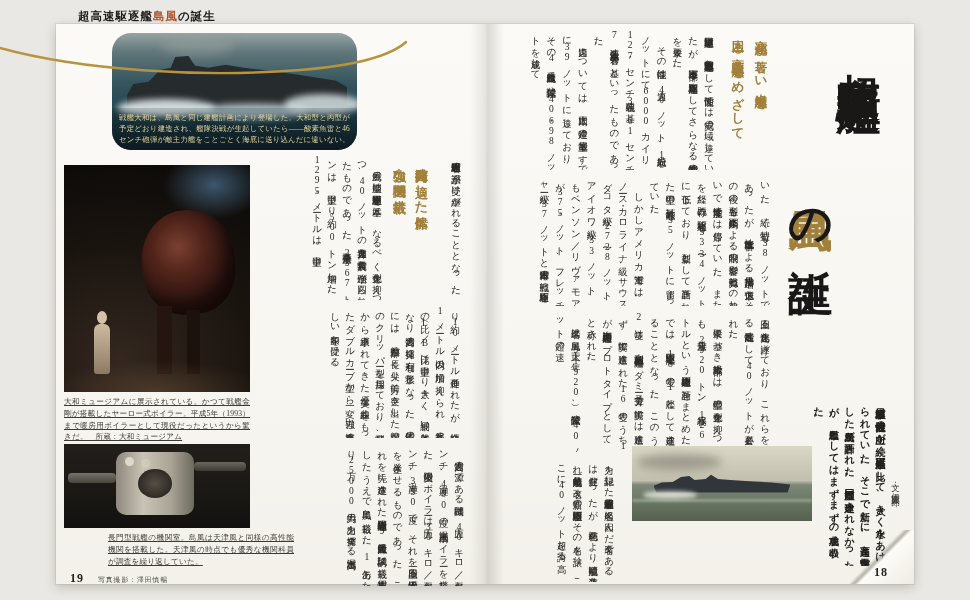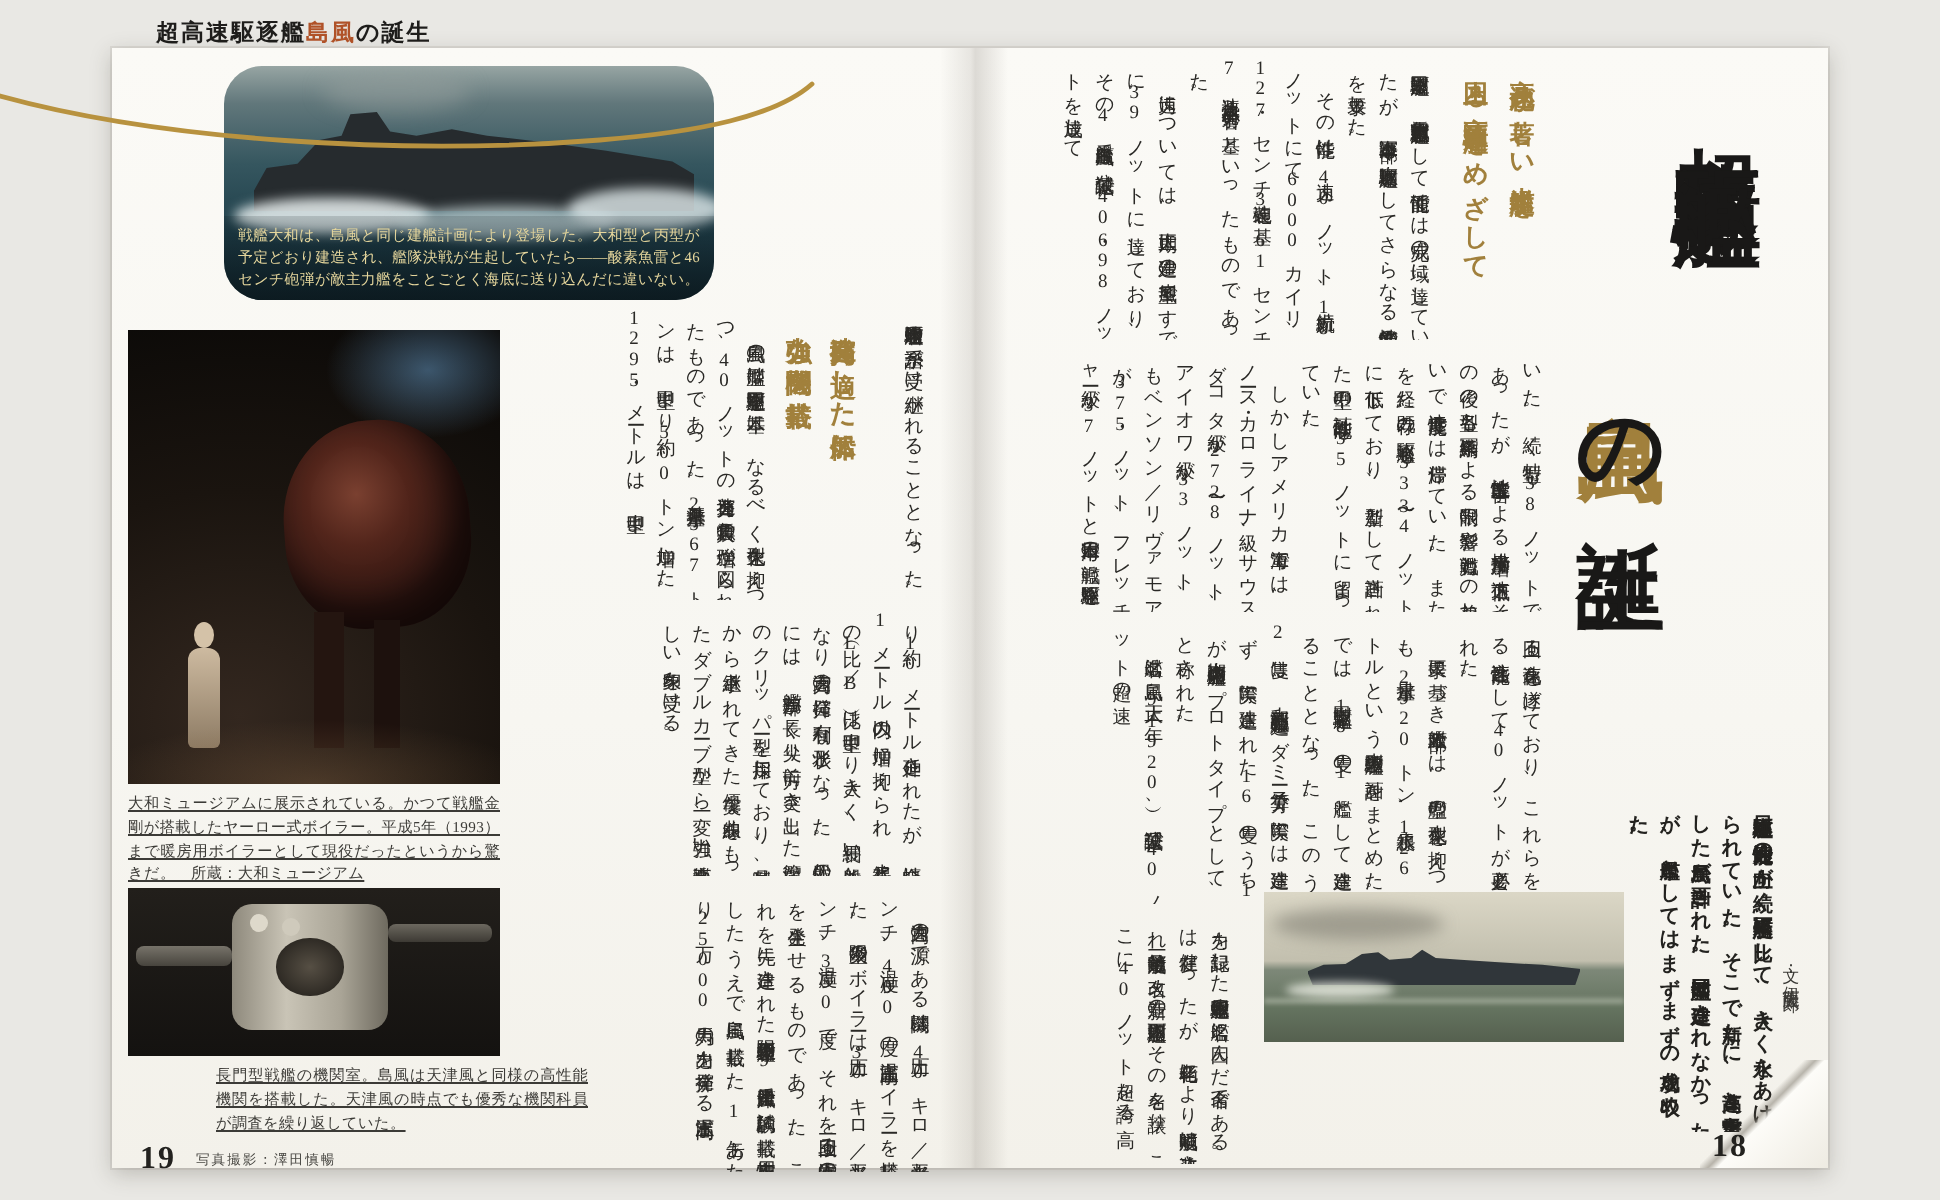--- a/index.html
+++ b/index.html
@@ -69,21 +69,21 @@
   .en-pipeL{position:absolute;left:2%;top:34%;width:26%;height:12%;background:linear-gradient(180deg,#77736a,#47443d);border-radius:4px;}
   .en-pipeR{position:absolute;right:2%;top:22%;width:28%;height:10%;background:linear-gradient(180deg,#6c685f,#3d3a34);border-radius:4px;}
   .en-gauge{position:absolute;left:33%;top:16%;width:9px;height:9px;background:#ded9cb;border-radius:50%;box-shadow:16px 2px 0 #cfcabc;}
   .ph-yukikaze{background:linear-gradient(180deg,#dbd7c6 0%,#c2bfae 46%,#7d8878 52%,#64735f 78%,#55604f 100%);}
   .yk-ship{position:absolute;left:12%;top:34%;width:76%;height:28%;background:#30363a;
     clip-path:polygon(0 68%,6% 52%,14% 50%,20% 26%,26% 22%,30% 40%,38% 36%,42% 16%,47% 36%,56% 40%,70% 46%,86% 52%,100% 62%,98% 100%,2% 100%);}
   .yk-smoke{position:absolute;left:2%;top:10%;width:48%;height:22%;background:rgba(120,118,108,.55);border-radius:50%;filter:blur(4px);}
   .yk-wake{position:absolute;left:6%;top:60%;width:30%;height:10%;background:rgba(235,238,228,.8);border-radius:50%;filter:blur(2px);}
   .yk-sea-streak{position:absolute;left:0;top:70%;width:100%;height:4%;background:rgba(225,228,215,.35);filter:blur(1px);}
   
-  .pagenum{position:absolute;font-size:16px;font-weight:bold;color:#23221f;letter-spacing:1px;}
+  .pagenum{position:absolute;font-size:12px;font-weight:bold;color:#23221f;letter-spacing:1px;}
   .photocredit{position:absolute;font-size:6.8px;color:#4a4944;letter-spacing:1px;}
   .curl{position:absolute;right:0;bottom:0;width:64px;height:54px;
     background:linear-gradient(135deg,rgba(0,0,0,0) 44%,rgba(110,104,92,.45) 49%,#fdfcf8 53%,#eeebe2 100%);}
 </style>
 </head>
 <body>
 
 <svg class="swoosh" width="430" height="90" viewBox="0 0 430 90">
   <path d="M0,48 C80,70 200,78 300,70 C350,66 388,58 406,42" fill="none" stroke="#b8923f" stroke-width="2.4" stroke-linecap="round"></path>
 </svg>
@@ -118,21 +118,21 @@
   <div class="v vbody pre" style="left:434px;top:434px;width:126px;height:124px;">力を記録した峯風型駆逐艦の艦名に因んだ命名である。峯風型島風は健在だったが、老朽化により哨戒艇に改装され第一号哨戒艇と改名、新造の丙型駆逐艦にその名を譲り、ここに40ノット超を誇る高</div>
 
   <div class="photo ph-yukikaze" style="left:576px;top:422px;width:180px;height:75px;">
     <div class="yk-smoke"></div>
     <div class="yk-ship"></div>
     <div class="yk-wake"></div>
     <div class="yk-sea-streak"></div>
   </div>
 
   <div class="curl"></div>
-  <div class="pagenum" style="left:800px;top:541px;">18</div>
+  <div class="pagenum" style="left:818px;top:541px;">18</div>
 
   <div class="photo ph-battleship" style="left:56px;top:9px;width:245px;height:117px;">
     <div class="bs-smoke"></div>
     <div class="bs-ship"></div>
     <div class="bs-wave1"></div>
     <div class="bs-wave2"></div>
     <div class="bs-wave3"></div>
     <div class="photocap-overlay">戦艦大和は、島風と同じ建艦計画により登場した。大和型と丙型が予定どおり建造され、艦隊決戦が生起していたら――酸素魚雷と46センチ砲弾が敵主力艦をことごとく海底に送り込んだに違いない。</div>
   </div>
 

